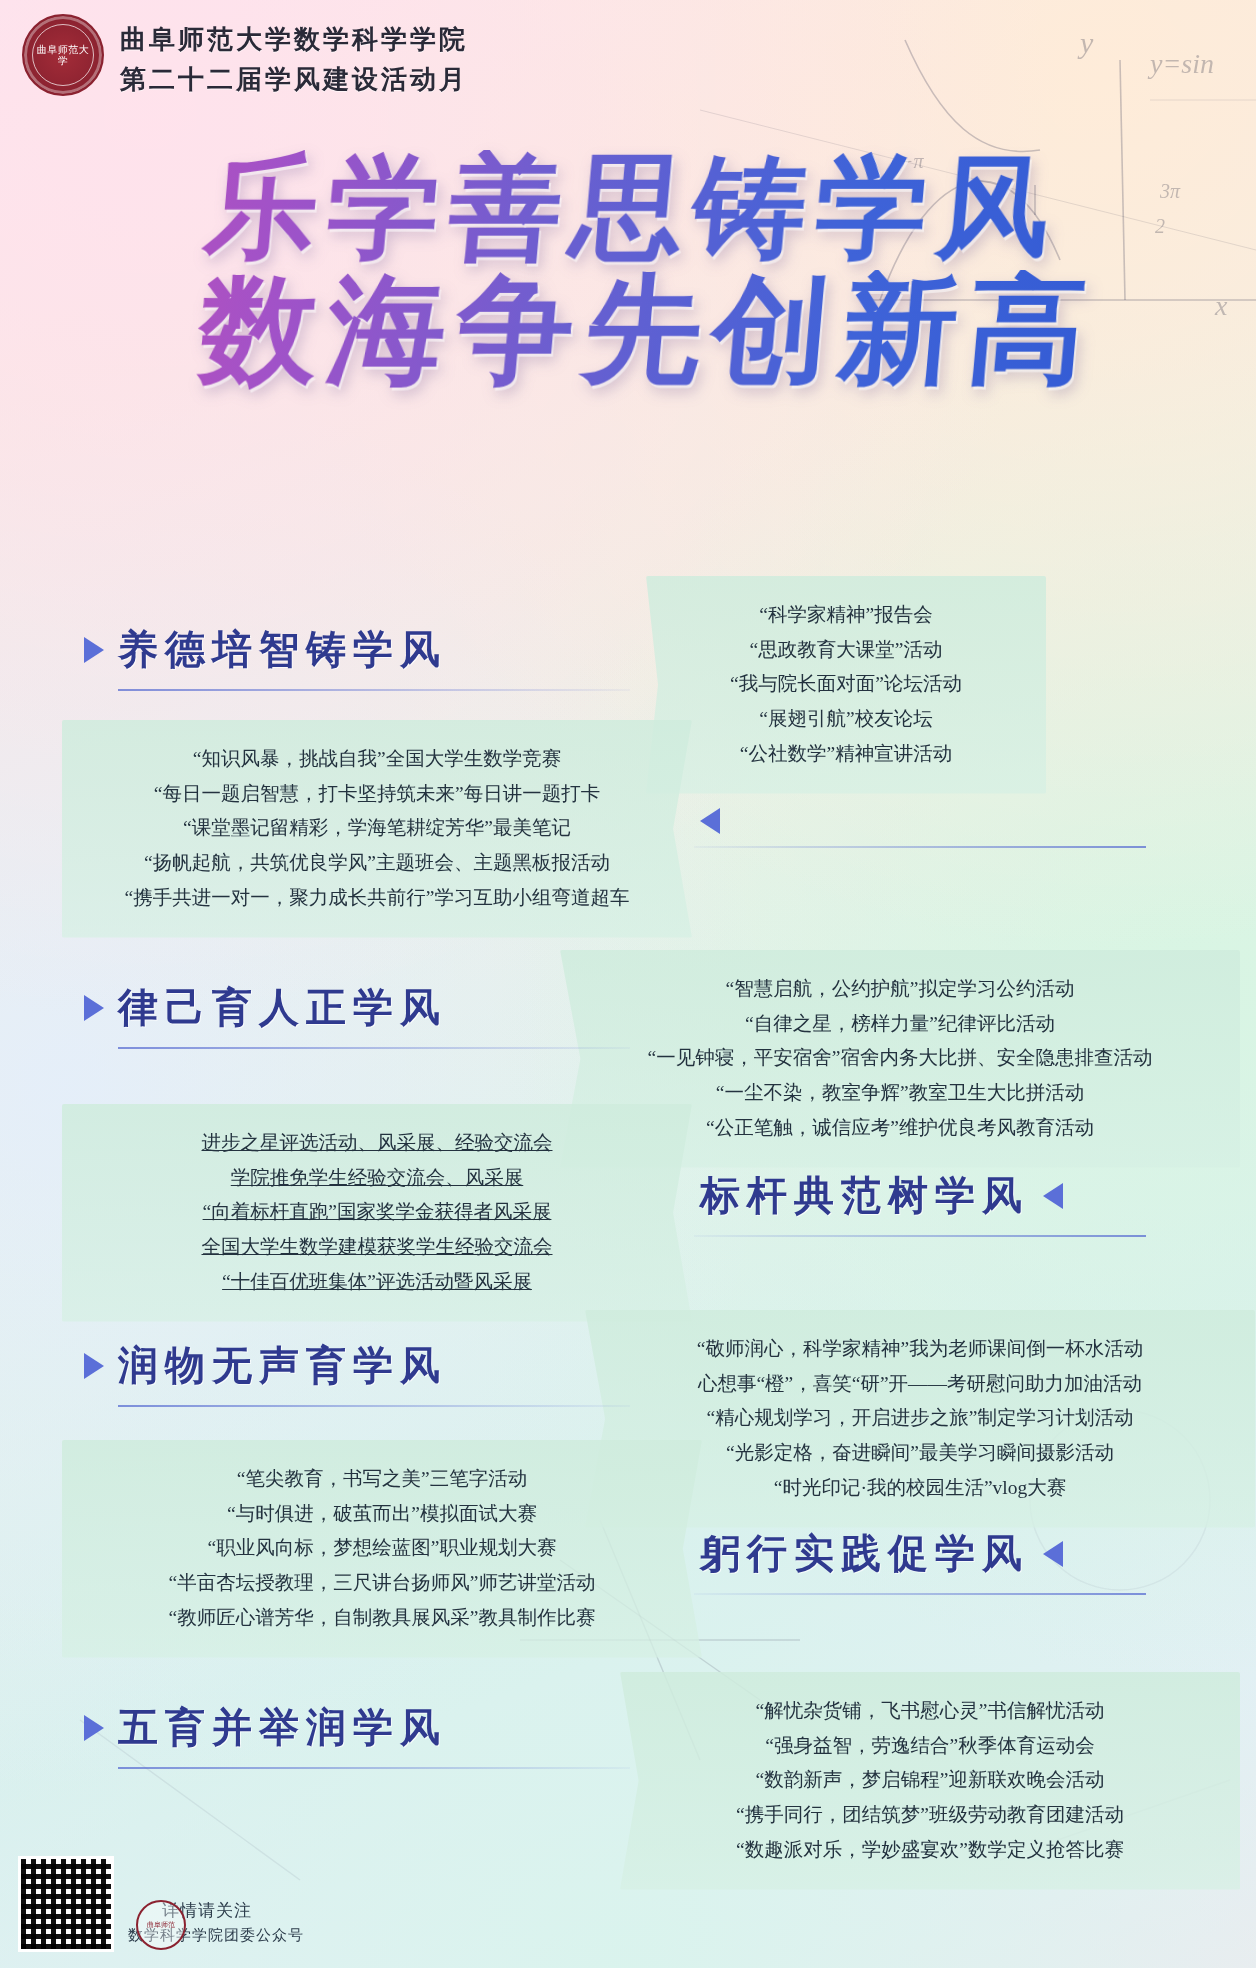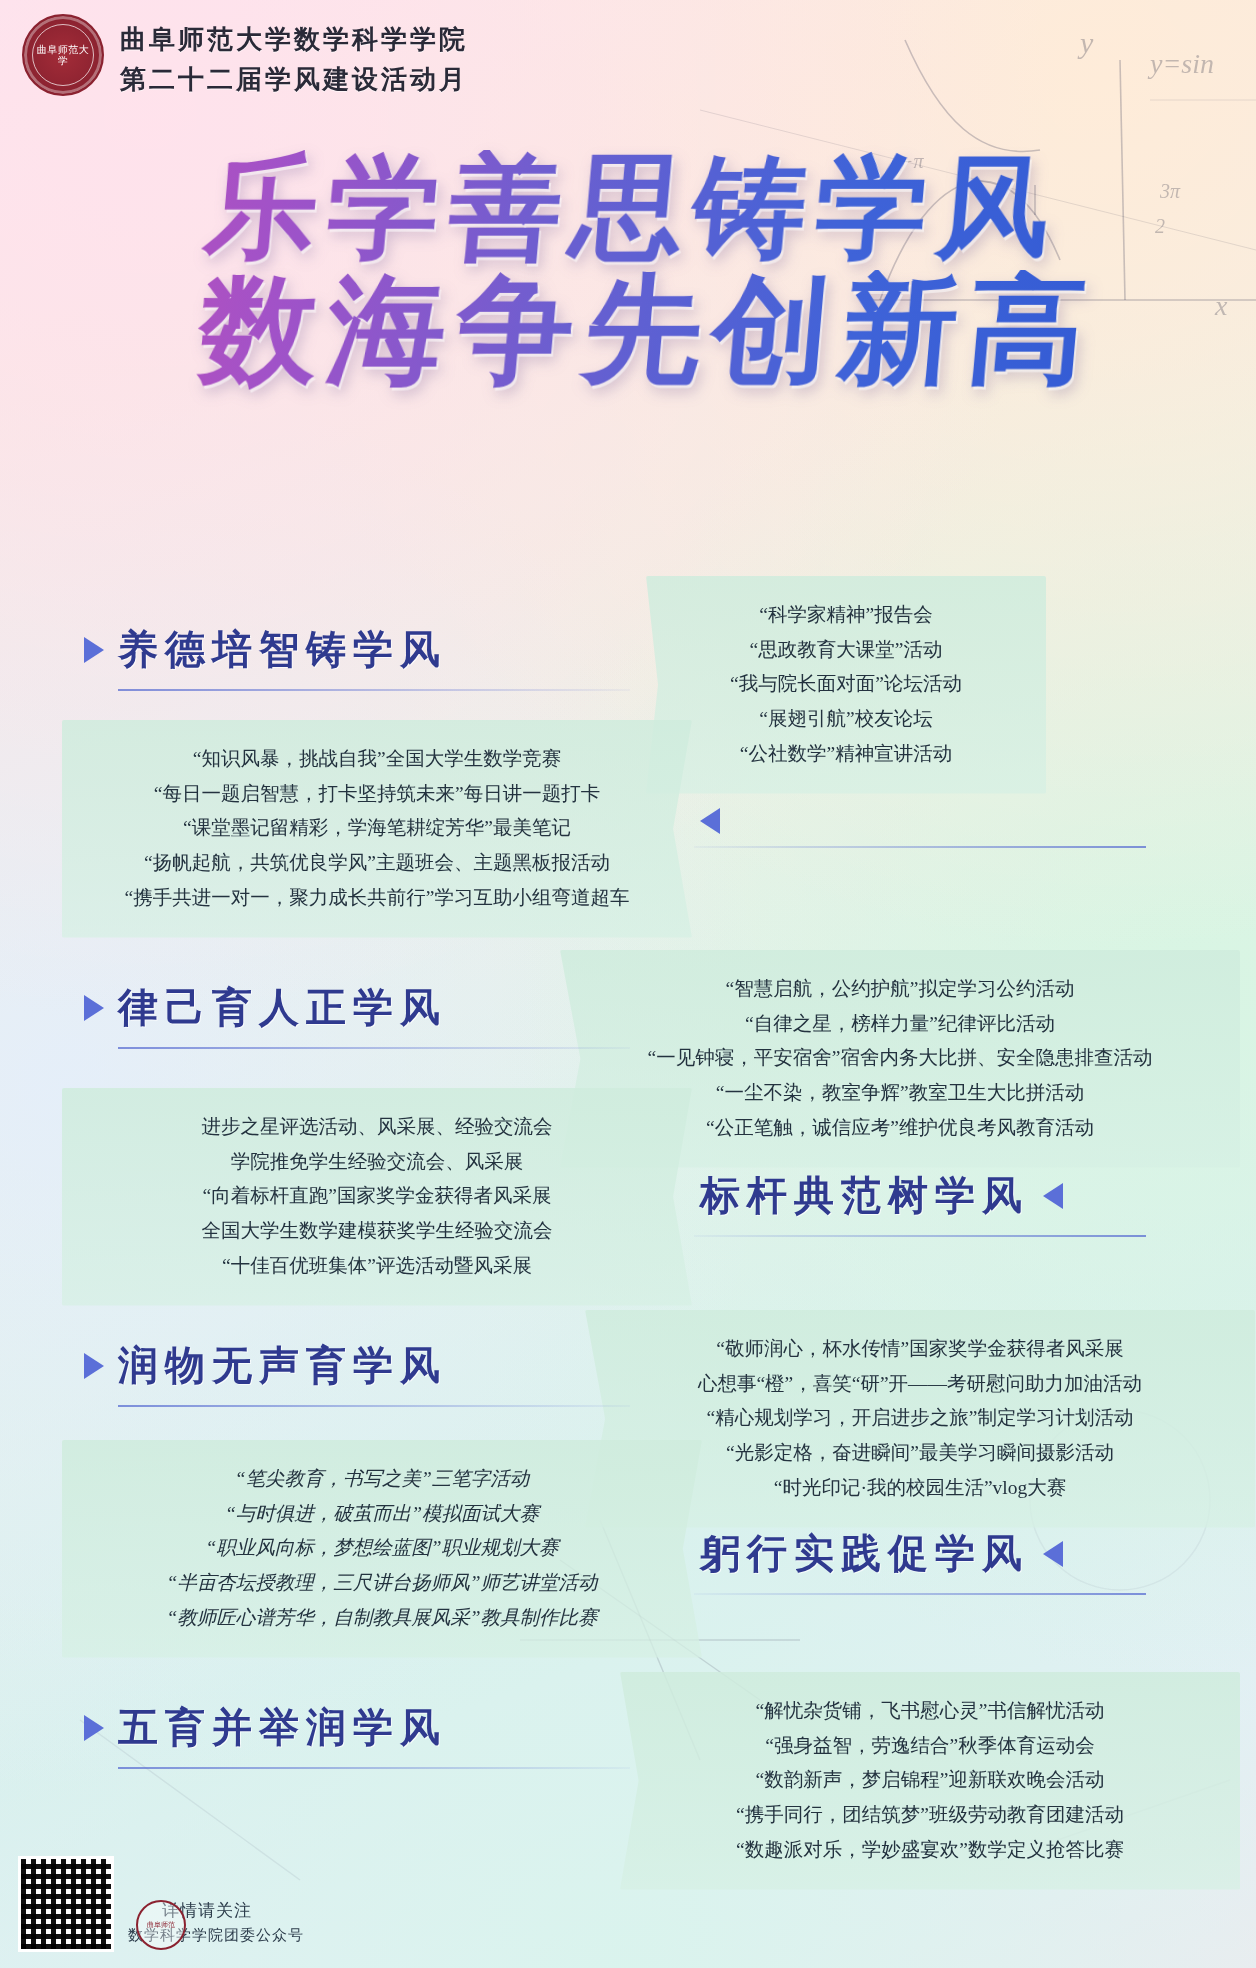--- a/index.html
+++ b/index.html
@@ -189,51 +189,51 @@
       <div>“公正笔触，诚信应考”维护优良考风教育活动</div>
     </div>
     <div class="heading left" style="left:84px;top:420px;width:540px;">
       <div class="tri"></div>
       <div class="heading-text">律己育人正学风</div>
       <div class="rule"></div>
     </div>
   </div>
 
   <div class="row">
-    <div class="panel green-r" style="left:62px;top:528px;width:570px;">
+    <div class="panel green-r" style="left:62px;top:544px;width:570px;text-decoration:underline;">
       <div>进步之星评选活动、风采展、经验交流会</div>
       <div>学院推免学生经验交流会、风采展</div>
       <div>“向着标杆直跑”国家奖学金获得者风采展</div>
       <div>全国大学生数学建模获奖学生经验交流会</div>
       <div>“十佳百优班集体”评选活动暨风采展</div>
     </div>
     <div class="heading right" style="left:700px;top:608px;width:480px;justify-content:flex-end;flex-direction:row-reverse;">
       <div class="tri"></div>
       <div class="heading-text">标杆典范树学风</div>
       <div class="rule" style="left:-6px;right:34px;"></div>
     </div>
   </div>
 
   <div class="row">
     <div class="panel green" style="left:585px;top:710px;width:610px;">
-      <div>“敬师润心，杯水传情”国家奖学金获得者风采展</div>
+      <div>“敬师润心，科学家精神”我为老师课间倒一杯水活动</div>
       <div>心想事“橙”，喜笑“研”开——考研慰问助力加油活动</div>
       <div>“精心规划学习，开启进步之旅”制定学习计划活动</div>
       <div>“光影定格，奋进瞬间”最美学习瞬间摄影活动</div>
       <div>“时光印记·我的校园生活”vlog大赛</div>
     </div>
     <div class="heading left" style="left:84px;top:778px;width:540px;">
       <div class="tri"></div>
       <div class="heading-text">润物无声育学风</div>
       <div class="rule"></div>
     </div>
   </div>
 
   <div class="row">
-    <div class="panel green-r" style="left:62px;top:880px;width:580px;font-style:italic;">
+    <div class="panel green-r" style="left:62px;top:880px;width:580px;">
       <div>“笔尖教育，书写之美”三笔字活动</div>
       <div>“与时俱进，破茧而出”模拟面试大赛</div>
       <div>“职业风向标，梦想绘蓝图”职业规划大赛</div>
       <div>“半亩杏坛授教理，三尺讲台扬师风”师艺讲堂活动</div>
       <div>“教师匠心谱芳华，自制教具展风采”教具制作比赛</div>
     </div>
     <div class="heading right" style="left:700px;top:966px;width:480px;justify-content:flex-end;flex-direction:row-reverse;">
       <div class="tri"></div>
       <div class="heading-text">躬行实践促学风</div>
       <div class="rule" style="left:-6px;right:34px;"></div>

